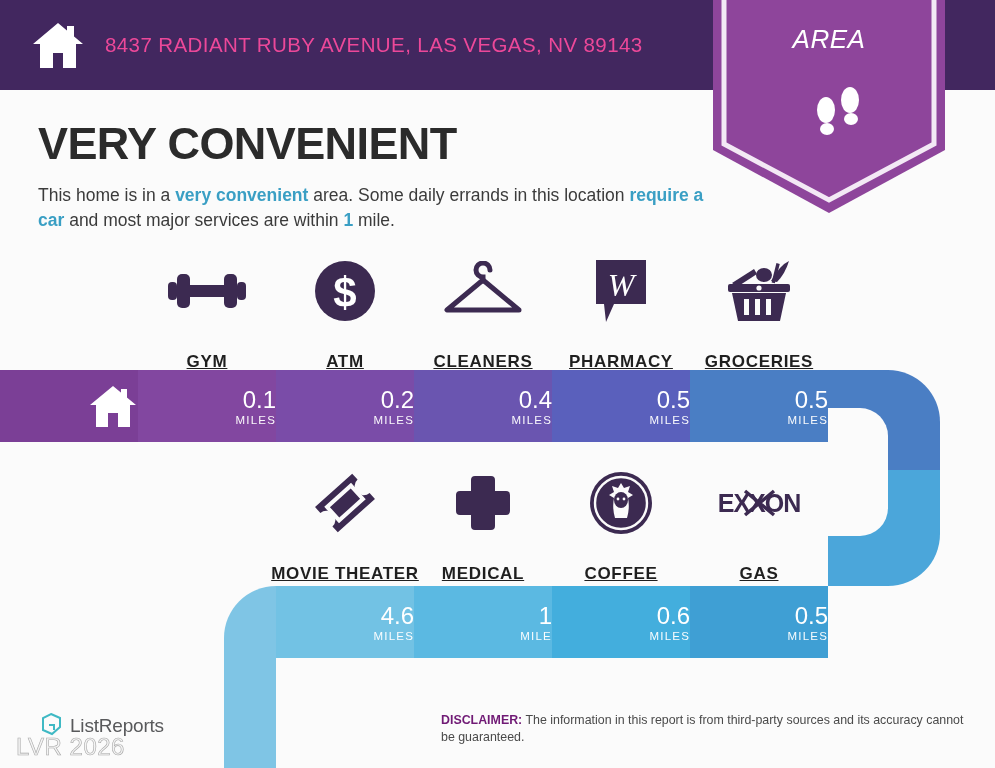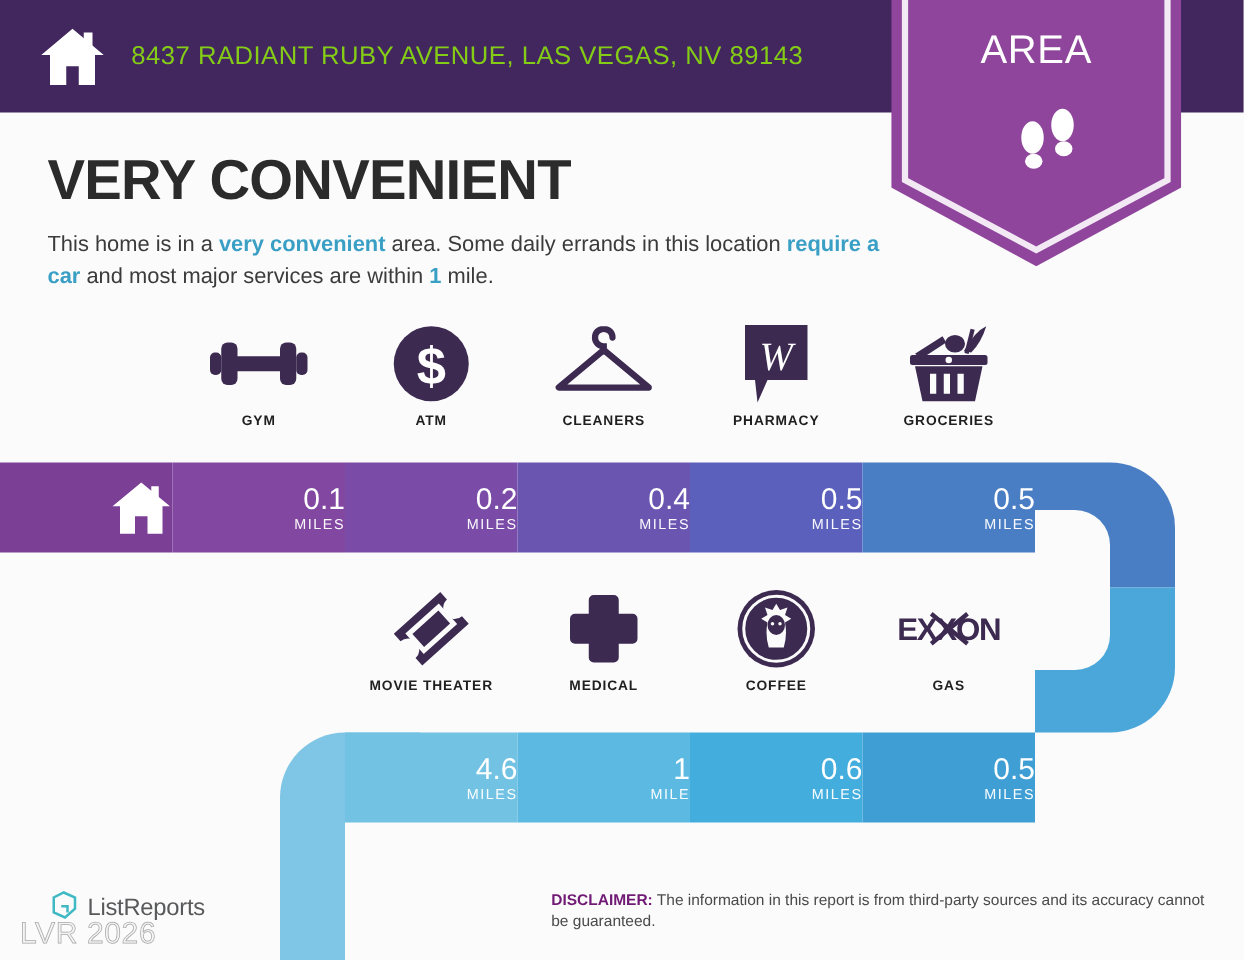--- a/index.html
+++ b/index.html
@@ -13,34 +13,34 @@
   #page { position: relative; width: 995px; height: 768px; background: #fbfbfb; overflow: hidden; }
 
   
   .header-bar {
     position: absolute; left: 0; top: 0; width: 995px; height: 90px;
     background: #42275f;
     display: flex; align-items: center;
   }
   .header-home-icon { margin-left: 31px; width: 54px; height: 50px; display: block; }
   .header-address {
-    color: #84cc16; font-size: 20.5px; letter-spacing: 0.4px;
+    color: #ec4899; font-size: 20.5px; letter-spacing: 0.4px;
     margin-left: 20px; white-space: nowrap; font-weight: 400;
   }
 
   
   .badge {
     position: absolute; left: 713px; top: 0; width: 232px; height: 213px;
     z-index: 6;
   }
   .badge svg { display: block; }
   .badge-text {
     position: absolute; left: 0; top: 24px; width: 232px;
-    text-align: center; color: #ffffff; font-size: 32px;
-    line-height: 30px; letter-spacing: 0.5px; font-weight: 400;
+    text-align: center; color: #ffffff; font-size: 26px;
+    line-height: 30px; letter-spacing: 0.5px; font-weight: 400; font-style: italic;
   }
 
   
   .title {
     position: absolute; left: 38px; top: 118px;
     font-size: 45px; font-weight: bold; color: #2b2b2b;
     letter-spacing: -0.6px;
   }
   .subtitle {
     position: absolute; left: 38px; top: 183px; width: 672px;
@@ -52,22 +52,22 @@
   .icon-row { position: absolute; display: flex; }
   .icon-row-1 { left: 138px; top: 258px; }
   .icon-row-2 { left: 276px; top: 470px; }
   .icon-cell {
     width: 138px; display: flex; flex-direction: column;
     align-items: center; justify-content: flex-end;
   }
   .icon-art { height: 66px; display: flex; align-items: center; justify-content: center; }
   .icon-art svg { display: block; }
   .icon-label {
-    margin-top: 7px; font-size: 11px; font-weight: bold;
-    color: #1f1f1f; letter-spacing: 0.7px; white-space: nowrap;
+    margin-top: 28px; font-size: 17px; font-weight: bold;
+    color: #1f1f1f; letter-spacing: 0.7px; white-space: nowrap; text-decoration: underline;
   }
 
   
   .ribbon-layer { position: absolute; left: 0; top: 360px; width: 995px; height: 408px; }
   .ribbon-layer svg { display: block; }
 
   .band-row { position: absolute; display: flex; }
   .band-row-1 { left: 0; top: 370px; }
   .band-row-2 { left: 276px; top: 586px; }
   .band-cell {

